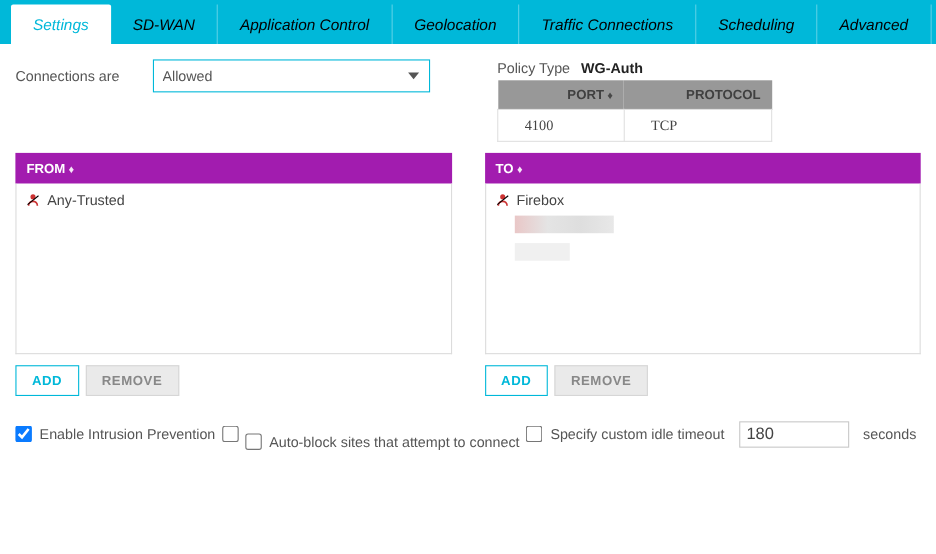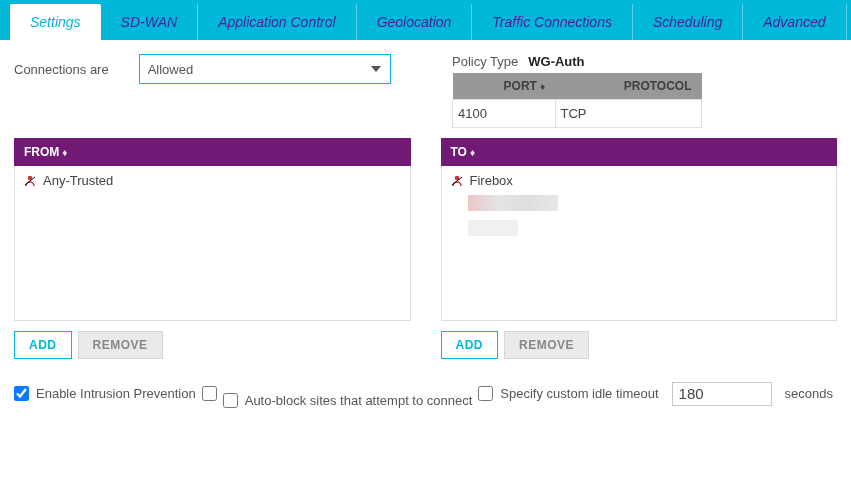--- a/index.html
+++ b/index.html
@@ -15,21 +15,21 @@
   .tabs {
     display: flex;
     background: #00b8d9;
     padding-left: 10px;
     padding-top: 4px;
     height: 40px;
     align-items: stretch;
     font-style: italic;
   }
   .tab {
-    color: #4c1d95;
+    color: #000000;
     padding: 0 20px;
     font-size: 14px;
     display: flex;
     align-items: center;
     cursor: pointer;
     border-right: 1px solid rgba(255,255,255,0.35);
     white-space: nowrap;
   }
   .tab:last-child { border-right: none; flex:1; }
   .tab.spacer { flex:1; cursor:default; }
@@ -89,36 +89,37 @@
   .policy-type-row .value { font-weight:700; color:#222; }
   table.pt {
     border-collapse: collapse;
     width: 250px;
   }
   table.pt th {
     background:#989898; color:#404040; text-align:right;
     padding:6px 10px; font-size:12px; font-weight:700;
   }
   table.pt td {
-    border:1px solid #e0e0e0; padding:6px 5px; color:#444;
+    border:1px solid #e0e0e0; padding:6px 24px; color:#444;
     background:#fff;
+    font-family:Liberation Serif, serif;
   }
   .sort { font-size:10px; margin-left:3px; opacity:0.9; }
 
   .columns {
     display:flex;
     gap:30px;
     margin-top:10px;
   }
   .panel {
     flex:1;
     display:flex; flex-direction:column;
   }
   .panel-header {
-    background:#701a75; color:#fff; padding:7px 10px;
+    background:#a21caf; color:#fff; padding:7px 10px;
     font-size:12px; font-weight:700;
   }
   .panel-body {
     border:1px solid #dcdcdc; border-top:none;
     height:155px; overflow:auto;
     background:#fff;
     padding:4px 6px;
   }
   .item-row {
     display:flex; align-items:center; gap:6px;

